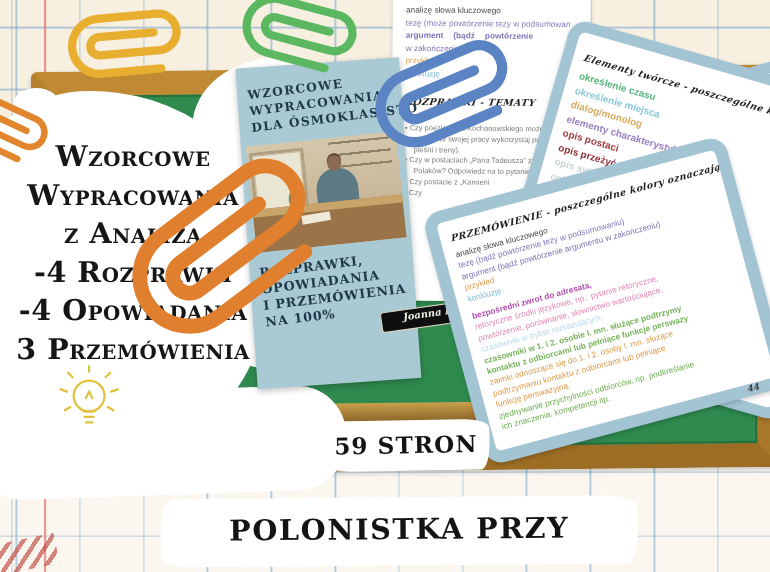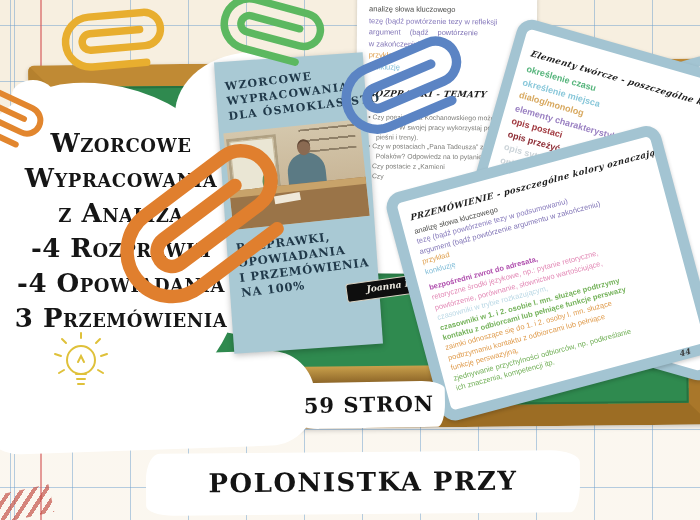--- a/index.html
+++ b/index.html
@@ -136,22 +136,22 @@
         <circle cx="31" cy="30" r="14"></circle>
         <path d="M26 44 h10 M27 49 h8 M28 54 h6"></path>
         <path d="M28 32 l3 -6 l3 6"></path>
         <path d="M31 8 v-5 M16 13 l-4 -4 M46 13 l4 -4 M11 26 l-6 -2 M51 26 l6 -2 M14 40 l-5 3 M48 40 l5 3"></path>
       </g>
     </svg>
   </div>
 
   <div class="pg pg-roz">
     <span class="ln" style="color: rgb(75, 75, 73);">analizę słowa kluczowego</span>
-    <span class="ln" style="color: rgb(133, 120, 187);">tezę (bądź powtórzenie tezy w refleksji</span>
-    <span class="ln wsp" style="color: rgb(128, 116, 182);">argument (bądź powtórzenie</span>
+    <span class="ln" style="color: rgb(133, 120, 187);">tezę (może powtórzenie tezy w podsumowan</span>
+    <span class="ln wsp" style="color: rgb(128, 116, 182); font-weight: bold;">argument (bądź powtórzenie</span>
     <span class="ln" style="color: rgb(128, 116, 182);">w zakończeniu)</span>
     <span class="ln" style="color: rgb(223, 160, 80);">przykład</span>
     <span class="ln" style="color: rgb(127, 188, 215);">konkluzję</span>
     <span class="hand">ROZPRAWKI - TEMATY</span>
     <div class="topics">
       <span class="ln">• Czy poezja Jana Kochanowskiego może inspir</span>
       <span class="ln cont">wieka? W swojej pracy wykorzystaj poznan</span>
       <span class="ln cont">pieśni i treny).</span>
       <span class="ln">• Czy w postaciach „Pana Tadeusza” znajd</span>
       <span class="ln cont">Polaków? Odpowiedz na to pytanie w</span>

